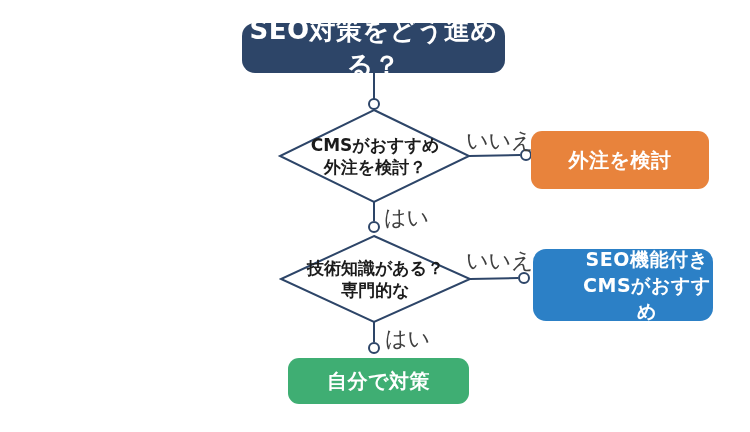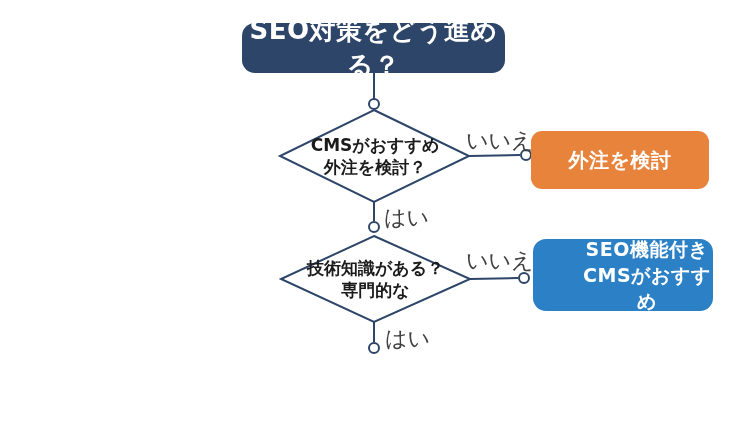--- a/index.html
+++ b/index.html
@@ -41,21 +41,21 @@
 
   .node-outsource {
     left: 531px; top: 131px;
     width: 178px; height: 58px;
     background: #e8833c;
     border-radius: 11px;
     font-size: 20px;
   }
 
   .node-cms {
-    left: 533px; top: 239px;
+    left: 533px; top: 249px;
     width: 180px; height: 72px;
     background: #2c80c6;
     border-radius: 13px;
     font-size: 19px;
     line-height: 26px;
     padding-left: 48px;
   }
 
   .node-self {
     left: 288px; top: 358px;
@@ -144,14 +144,17 @@
     <span>外注を検討</span>
   </div>
 
   <div class="node node-cms">
     <span>
       <span class="line-block">SEO機能付き</span>
       <span class="line-block">CMSがおすすめ</span>
     </span>
   </div>
 
+  <div class="node node-self">
+    <span>自分で対策</span>
+  </div>
 
 </div>
 
 </body></html>

